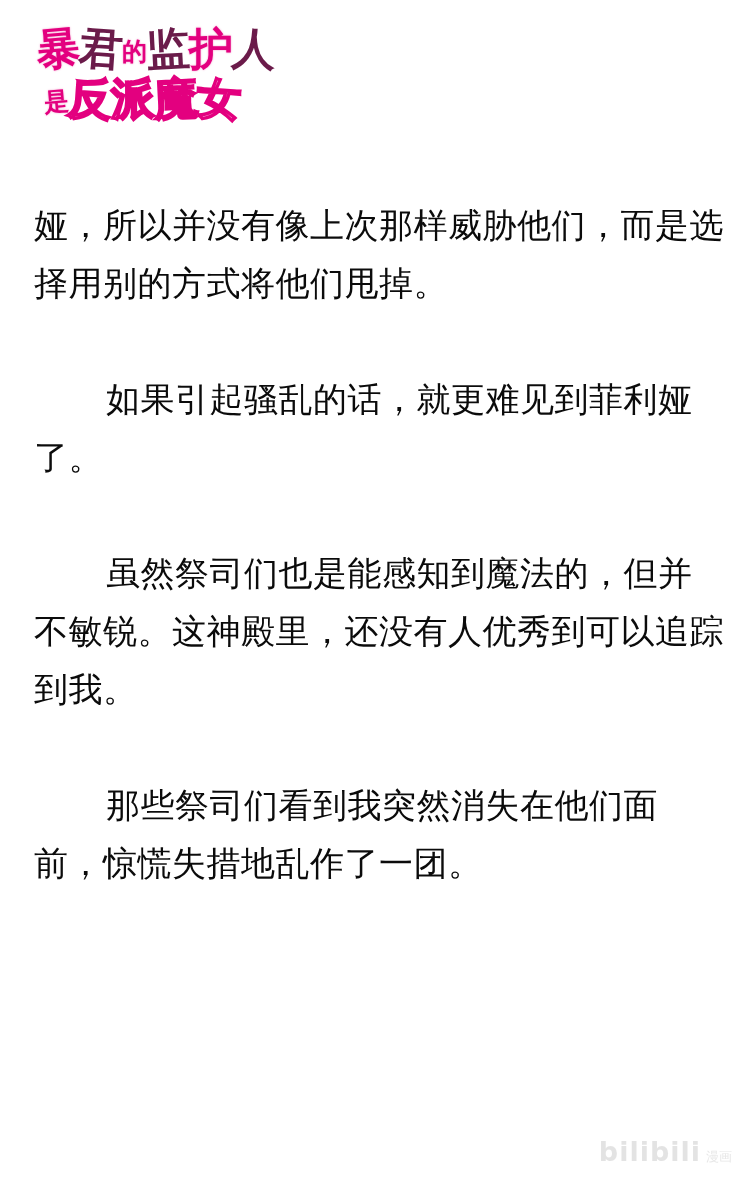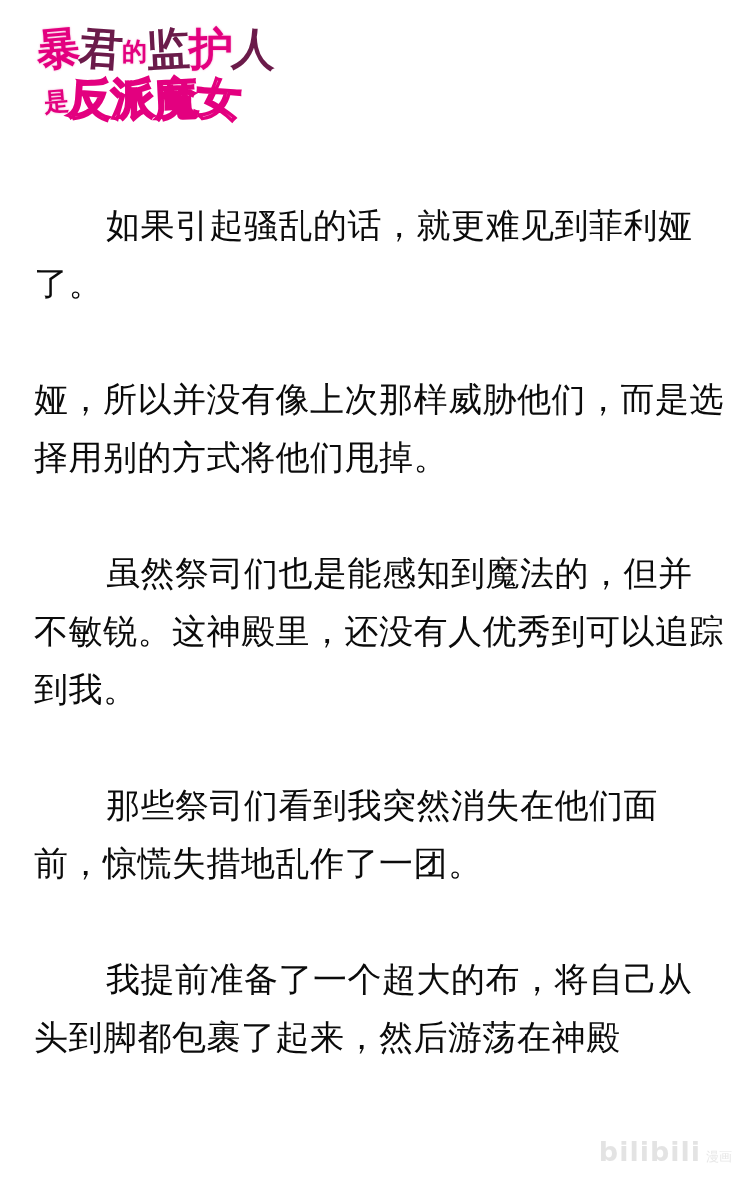--- a/index.html
+++ b/index.html
@@ -117,23 +117,22 @@
 <div class="logo">
   <span class="logo-line logo-line-1">
     <span class="lg-pink lg-big lg-rot-a">暴</span><span class="lg-dark lg-big lg-rot-b">君</span><span class="lg-pink lg-sm">的</span><span class="lg-dark lg-big lg-rot-c">监</span><span class="lg-pink lg-big">护</span><span class="lg-dark lg-big lg-rot-b">人</span>
   </span>
   <span class="logo-line logo-line-2">
     <span class="lg-pink lg-sm lg-rot-a">是</span><span class="lg-out lg-big lg-rot-b">反</span><span class="lg-out lg-big">派</span><span class="lg-out lg-big lg-rot-c">魔</span><span class="lg-out lg-big lg-rot-b">女</span>
   </span>
 </div>
 
 <div class="content">
+  <p class="para">娅，所以并没有像上次那样威胁他们，而是选择用别的方式将他们甩掉。</p>
   <p class="para indent">如果引起骚乱的话，就更难见到菲利娅了。</p>
-  <p class="para">娅，所以并没有像上次那样威胁他们，而是选择用别的方式将他们甩掉。</p>
   <p class="para indent">虽然祭司们也是能感知到魔法的，但并不敏锐。这神殿里，还没有人优秀到可以追踪到我。</p>
   <p class="para indent">那些祭司们看到我突然消失在他们面前，惊慌失措地乱作了一团。</p>
-  <p class="para indent">我提前准备了一个超大的布，将自己从头到脚都包裹了起来，然后游荡在神殿</p>
 </div>
 
 <div class="watermark">
   <span class="wm-main">bilibili</span>
   <span class="wm-sub">漫画</span>
 </div>
 
 </body></html>

